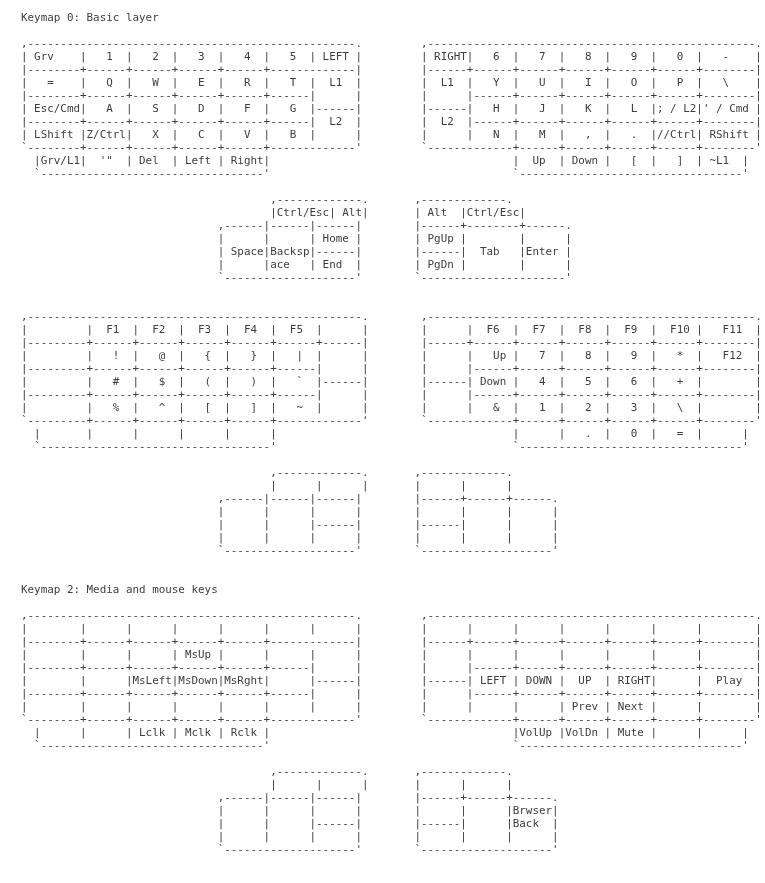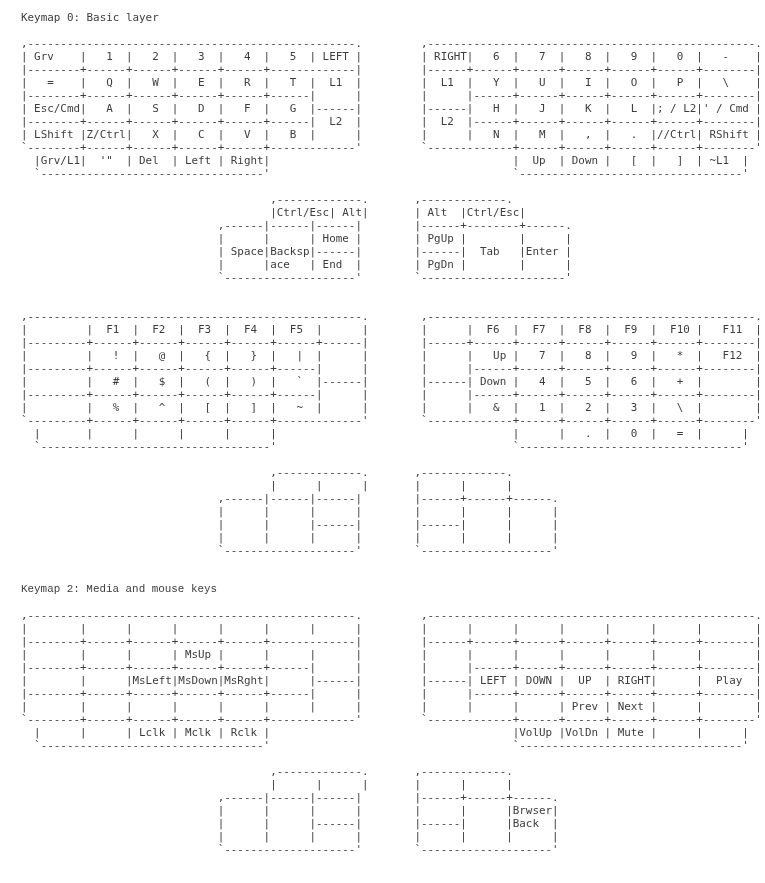--- a/index.html
+++ b/index.html
@@ -71,21 +71,21 @@
                                       ,-------------.       ,-------------.
                                       |      |      |       |      |      |
                               ,------|------|------|        |------+------+------.
                               |      |      |      |        |      |      |      |
                               |      |      |------|        |------|      |      |
                               |      |      |      |        |      |      |      |
                               `--------------------'        `--------------------'</pre>
   </section>
 
   <section class="keymap-block">
-    <pre class="km-title" style="color: rgb(61, 61, 61); font-family: Liberation Mono, monospace;">Keymap 2: Media and mouse keys</pre>
+    <pre class="km-title" style="color: rgb(61, 61, 61);">Keymap 2: Media and mouse keys</pre>
     <pre class="km-art" style="color: rgb(61, 61, 61);">,--------------------------------------------------.         ,--------------------------------------------------.
 |        |      |      |      |      |      |      |         |      |      |      |      |      |      |        |
 |--------+------+------+------+------+-------------|         |------+------+------+------+------+------+--------|
 |        |      |      | MsUp |      |      |      |         |      |      |      |      |      |      |        |
 |--------+------+------+------+------+------|      |         |      |------+------+------+------+------+--------|
 |        |      |MsLeft|MsDown|MsRght|      |------|         |------| LEFT | DOWN |  UP  | RIGHT|      |  Play  |
 |--------+------+------+------+------+------|      |         |      |------+------+------+------+------+--------|
 |        |      |      |      |      |      |      |         |      |      |      | Prev | Next |      |        |
 `--------+------+------+------+------+-------------'         `-------------+------+------+------+------+--------'
   |      |      | Lclk | Mclk | Rclk |                                     |VolUp |VolDn | Mute |      |      |

